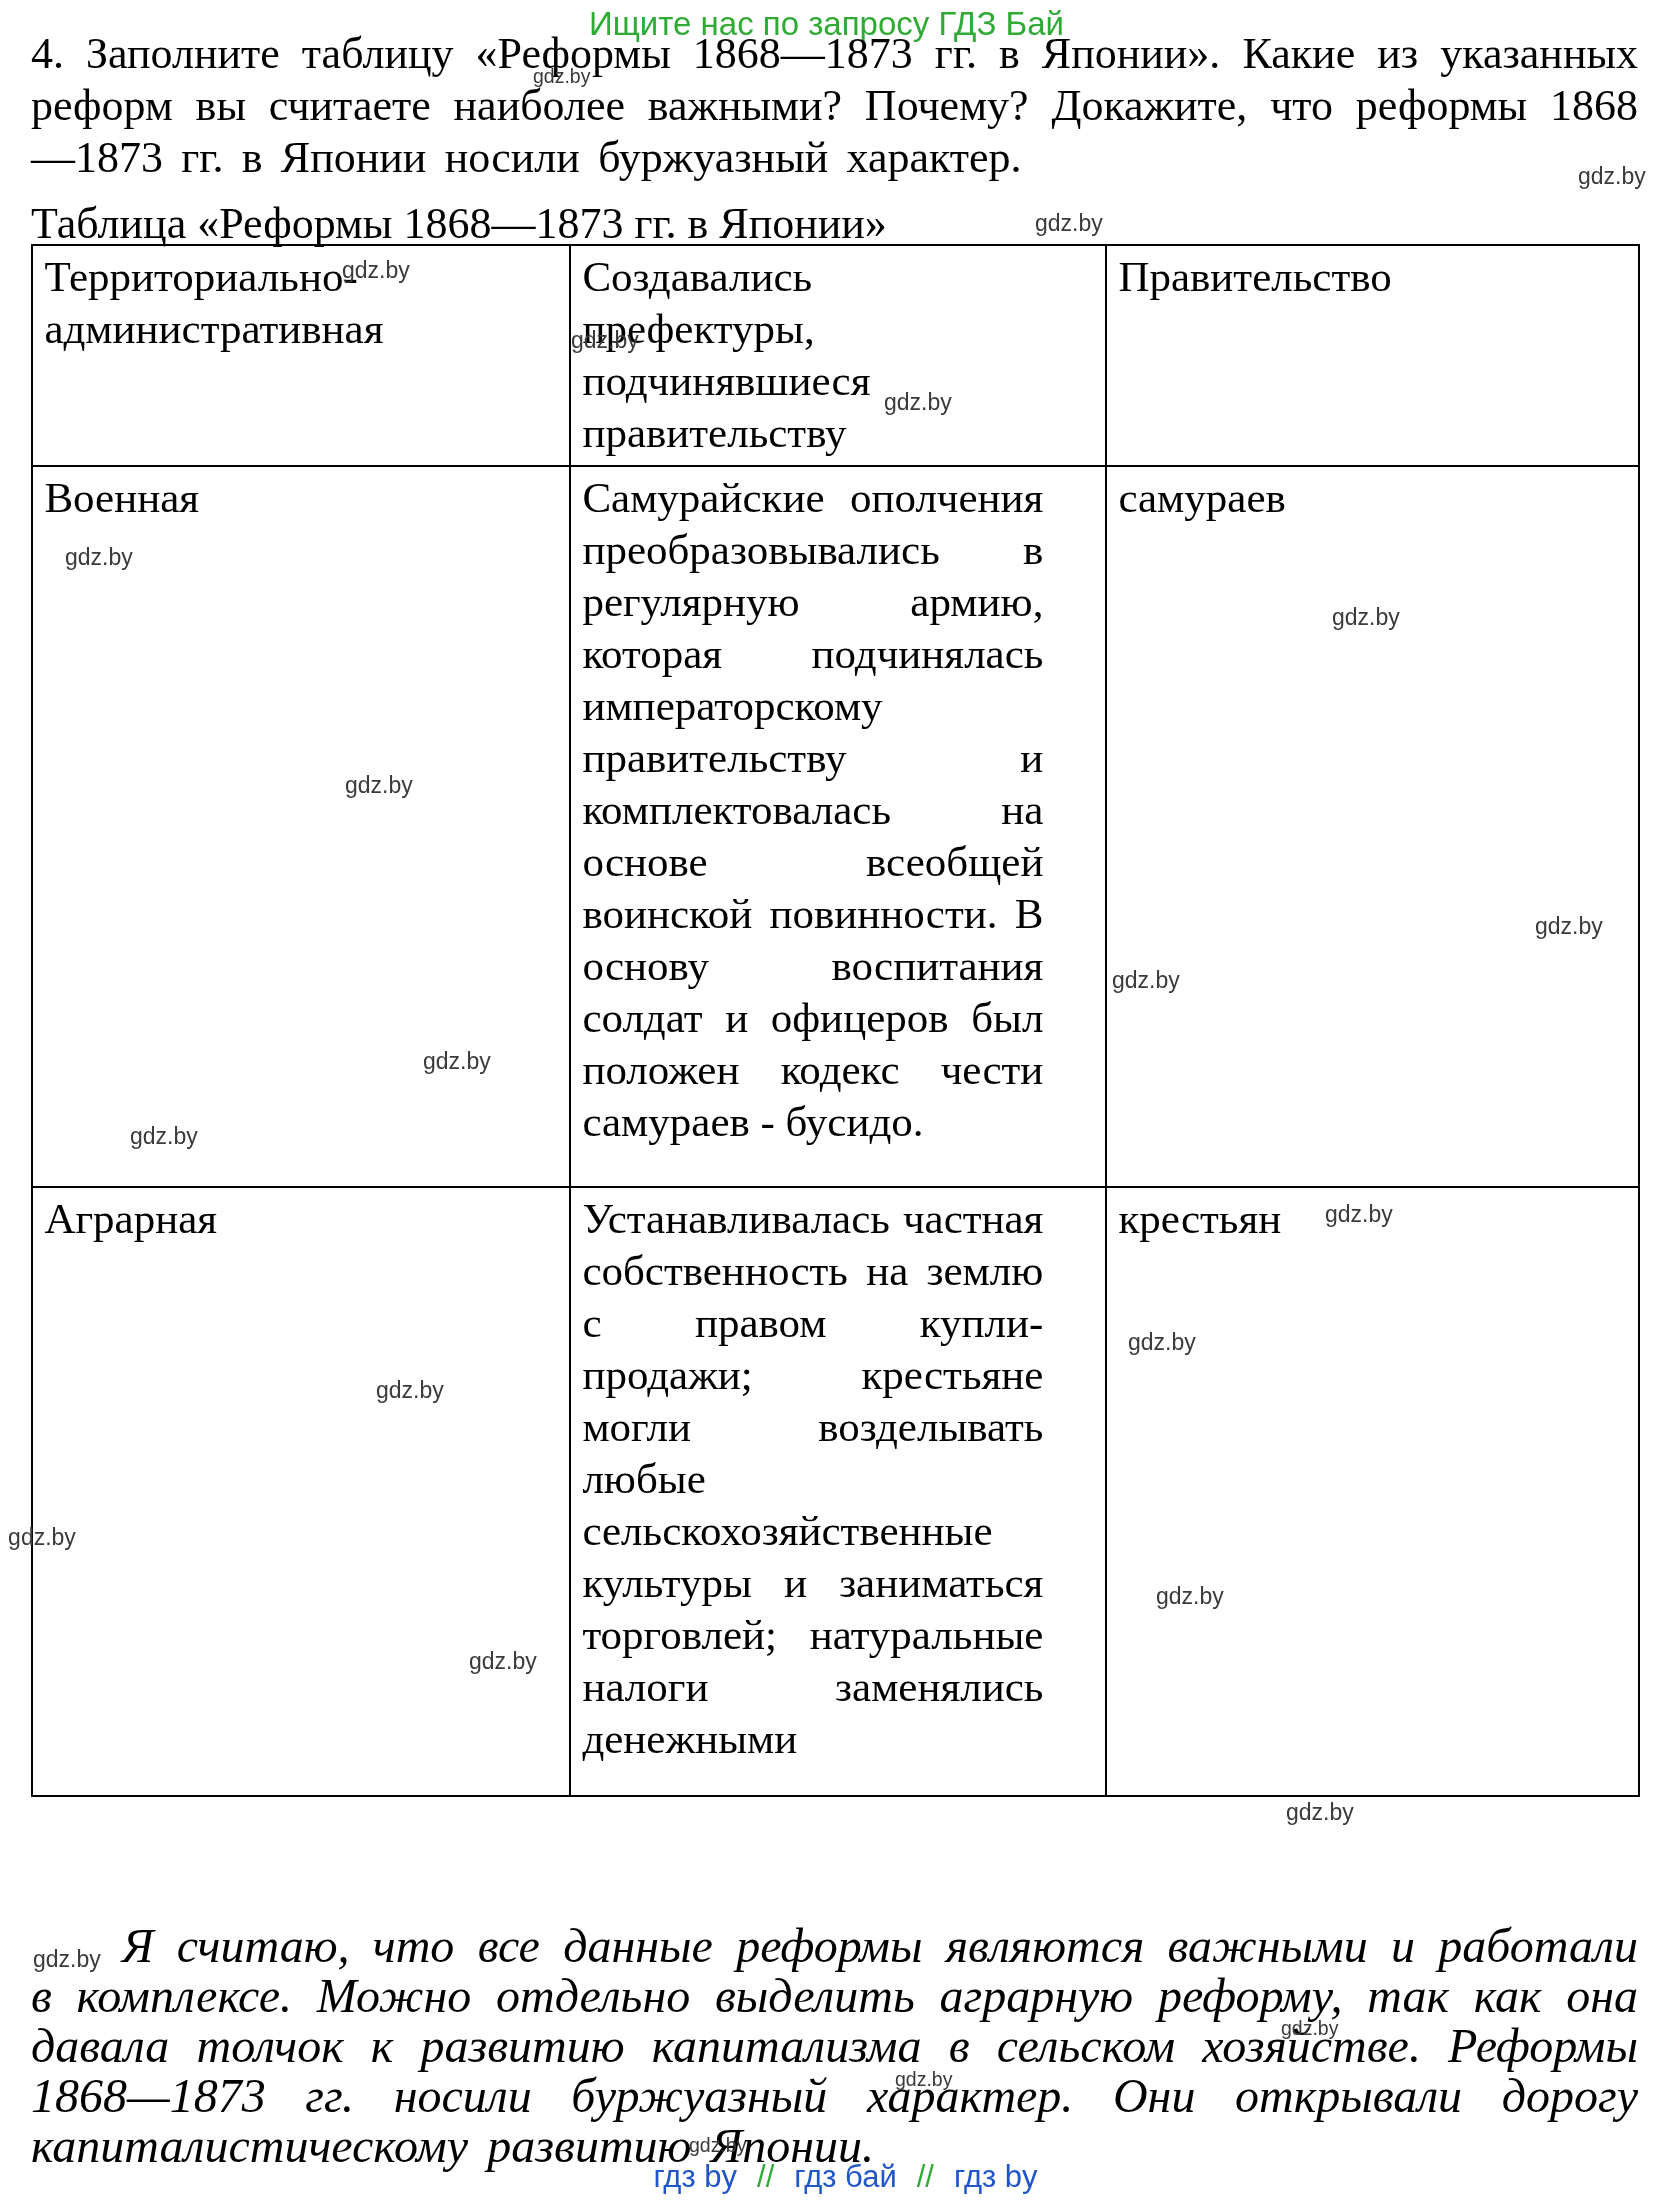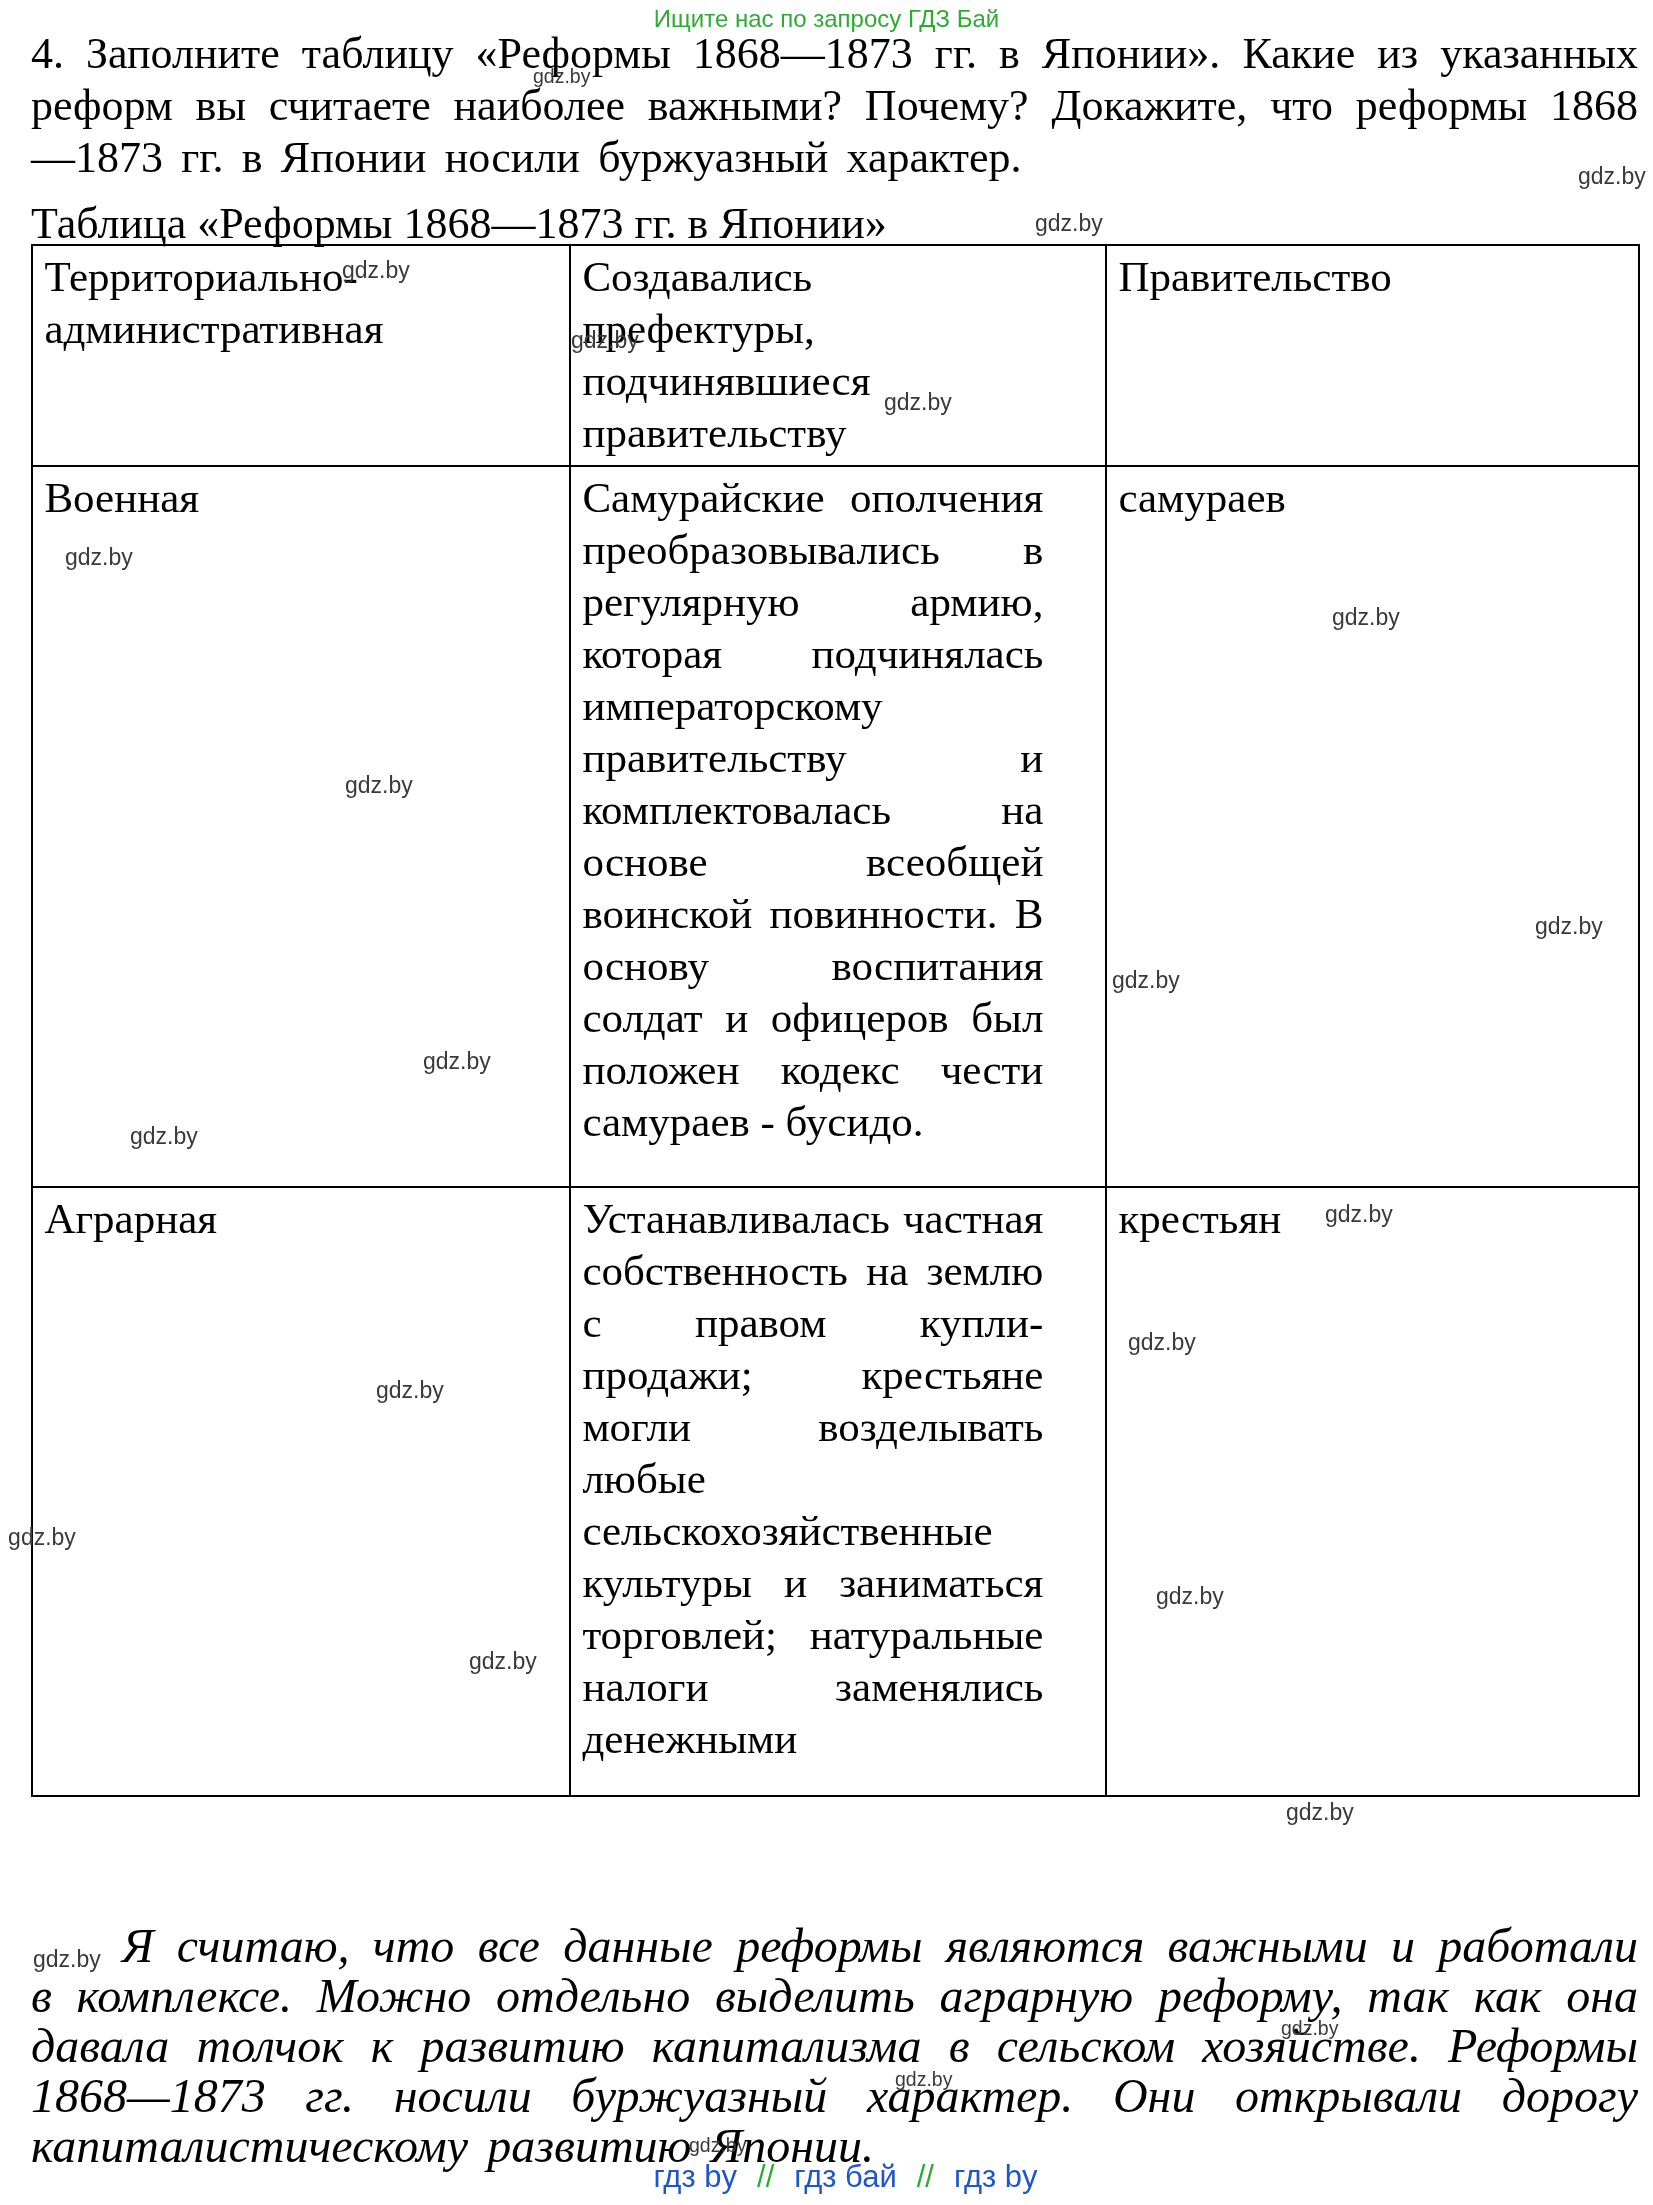--- a/index.html
+++ b/index.html
@@ -8,21 +8,21 @@
     position:relative;
     background:#ffffff;
     font-family:"Liberation Serif", serif;
     color:#000000;
     overflow:hidden;
   }
   .promo {
     position:absolute; top:4.9px; left:0; width:100%;
     text-align:center;
     font-family:"Liberation Sans", sans-serif;
-    font-size:24px; color:#2faa35;
+    font-size:33px; color:#2faa35;
   }
   .task {
     position:absolute; top:28px; left:31px; width:1607px;
     font-size:44px; line-height:52px;
     text-align:justify; word-spacing:7.3px;
   }
   .caption {
     position:absolute; top:186px; left:31px; width:1607px;
     font-size:44px; line-height:52px;margin-top:12px;
   }

